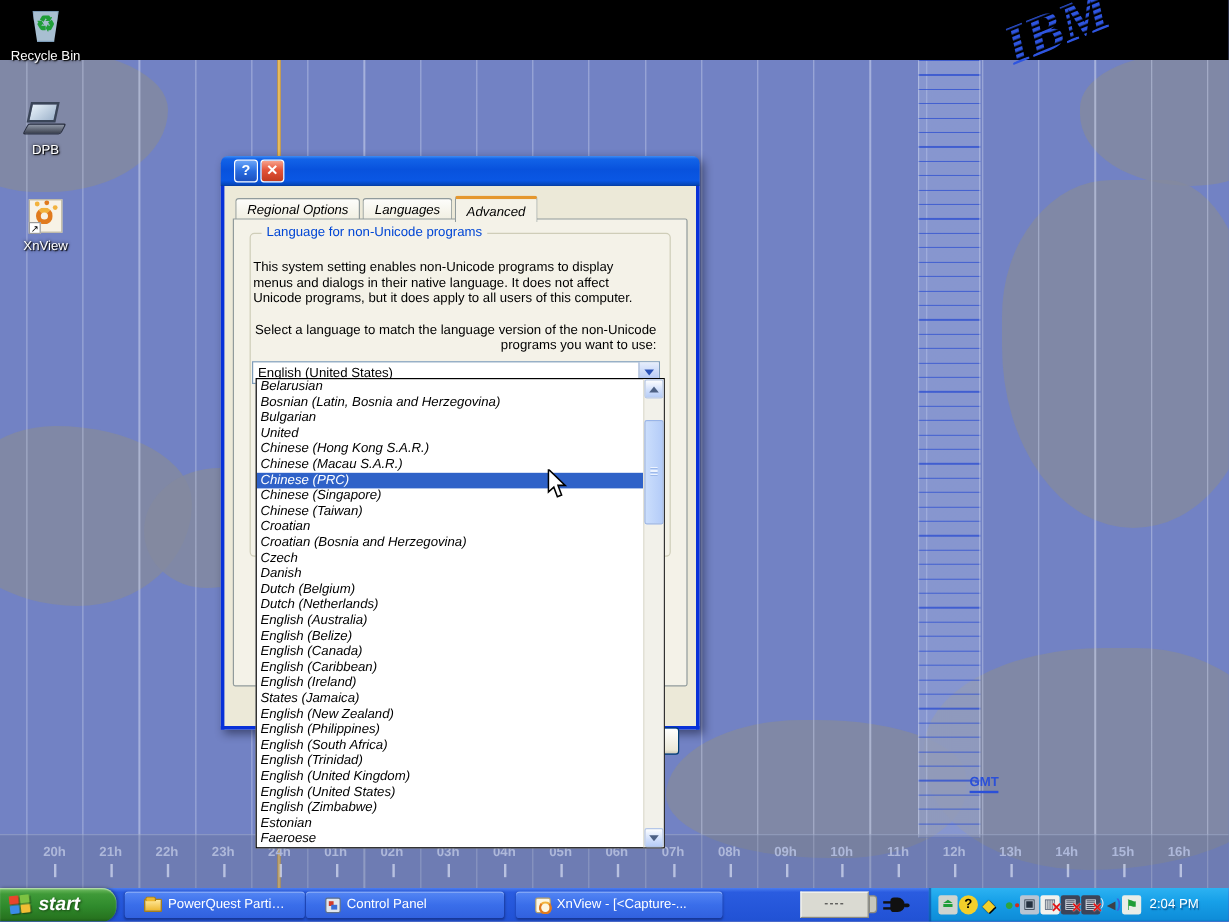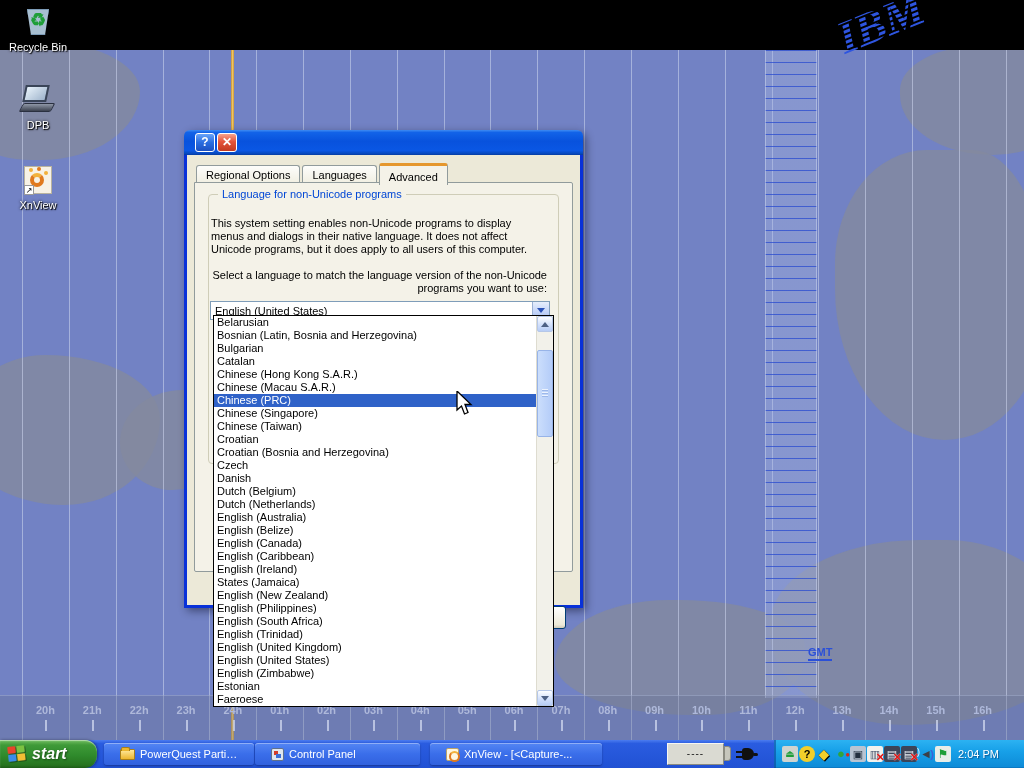--- a/index.html
+++ b/index.html
@@ -55,21 +55,21 @@
     background:linear-gradient(180deg,#3f8cf3 0%,#1263e8 10%,#0852dd 45%,#0a57e4 82%,#0646b8 96%,#053a9e 100%);
     display:flex; align-items:center; padding:0 5px 0 9px; }
   #title-text { flex:1; color:#fff; font-weight:bold; font-size:12px; text-shadow:1px 1px 1px #0a2a7a; letter-spacing:.2px; }
   .tb-btn { width:20px; height:19px; margin-left:2px; border:1px solid #fff; border-radius:3px; color:#fff;
     font-size:12px; font-weight:bold; text-align:center; line-height:17px; }
   #help-btn { background:linear-gradient(180deg,#69a4f8,#2a6de0 50%,#1c50c0); }
   #close-btn { background:linear-gradient(180deg,#f8a38c,#e4543a 45%,#c23a20); }
   #dlg-body { position:absolute; left:0; top:25px; right:0; bottom:0; background:#ECE9D8;
     border:3px solid #0831D9; border-top:none; }
 
-  #tab-row { position:absolute; left:9px; top:8px; display:flex; align-items:flex-end; }
+  #tab-row { position:absolute; left:9px; top:8px; display:flex; align-items:flex-end;font-style:italic; }
   .tab { height:19px; padding:0 9px; font-size:11px; color:#000; background:linear-gradient(180deg,#fdfdfb,#f0eee0);
     border:1px solid #919B9C; border-bottom:none; border-radius:3px 3px 0 0; margin-right:2px; line-height:19px; }
   .tab.active { height:22px; line-height:22px; background:#F4F2E8; border-top:3px solid #E5972D; position:relative; z-index:2;
     margin-bottom:-1px; }
   #tab-panel { position:absolute; left:7px; right:7px; top:27px; height:390px; background:#F4F2E8;
     border:1px solid #919B9C; border-radius:0 2px 2px 2px; }
 
   #groupbox { position:absolute; left:13px; right:13px; top:11px; height:270px;
     border:1px solid #cfcdb8; border-radius:4px; }
   #groupbox-title { position:absolute; left:9px; top:-7px; background:#F4F2E8; padding:0 4px; font-size:11px; color:#0046D5; }
@@ -86,21 +86,21 @@
   
   .frag { position:absolute; border-left:1px solid #cfcdb8; border-top:1px solid #cfcdb8; width:8px; }
   #frag1 { left:21px; top:212px; height:115px; }
   #frag2 { left:21px; top:359px; height:55px; }
   #apply-frag { position:absolute; right:6px; top:423px; width:76px; height:23px; border:1px solid #003C74; border-radius:3px;
     background:linear-gradient(180deg,#fff,#ece9d8 85%,#cfcab8); }
 
   
   #lang-list { position:absolute; left:213px; top:315px; width:341px; height:392px; background:#fff;
     border:1px solid #000; z-index:40; display:flex; }
-  #rows { flex:1; overflow:hidden; }
+  #rows { flex:1; overflow:hidden;font-style:italic; }
   .row { height:13px; line-height:13px; font-size:11px; padding-left:3px; color:#000; white-space:nowrap; }
   .row.selected { background:#2F62C8; color:#fff; }
   #vscroll { width:17px; background:#f2f1ea; border-left:1px solid #dedcd0; position:relative; }
   .sbtn { position:absolute; left:0; width:16px; height:16px; border:1px solid #b5c7e8; border-radius:2px;
     background:linear-gradient(180deg,#fdfeff,#cfdefb 60%,#b7cdf6); display:flex; align-items:center; justify-content:center; }
   #sb-up { top:0; } #sb-down { bottom:0; }
   .sb-chev-up { width:0;height:0;border-left:4px solid transparent;border-right:4px solid transparent;border-bottom:5px solid #4d6185; }
   .sb-chev-dn { width:0;height:0;border-left:4px solid transparent;border-right:4px solid transparent;border-top:5px solid #4d6185; }
   #sb-thumb { position:absolute; left:0; top:34px; width:16px; height:87px; border:1px solid #98b4e8; border-radius:2px;
     background:linear-gradient(90deg,#cbdefc,#b4ccf8); }
@@ -275,21 +275,21 @@
       <div id="apply-frag"></div>
     </div>
   </div>
 </div>
 
 <div id="lang-list">
   <div id="rows">
       <div class="row">Belarusian</div>
       <div class="row">Bosnian (Latin, Bosnia and Herzegovina)</div>
       <div class="row">Bulgarian</div>
-      <div class="row">Catalan</div>
+      <div class="row">United</div>
       <div class="row">Chinese (Hong Kong S.A.R.)</div>
       <div class="row">Chinese (Macau S.A.R.)</div>
       <div class="row selected">Chinese (PRC)</div>
       <div class="row">Chinese (Singapore)</div>
       <div class="row">Chinese (Taiwan)</div>
       <div class="row">Croatian</div>
       <div class="row">Croatian (Bosnia and Herzegovina)</div>
       <div class="row">Czech</div>
       <div class="row">Danish</div>
       <div class="row">Dutch (Belgium)</div>

